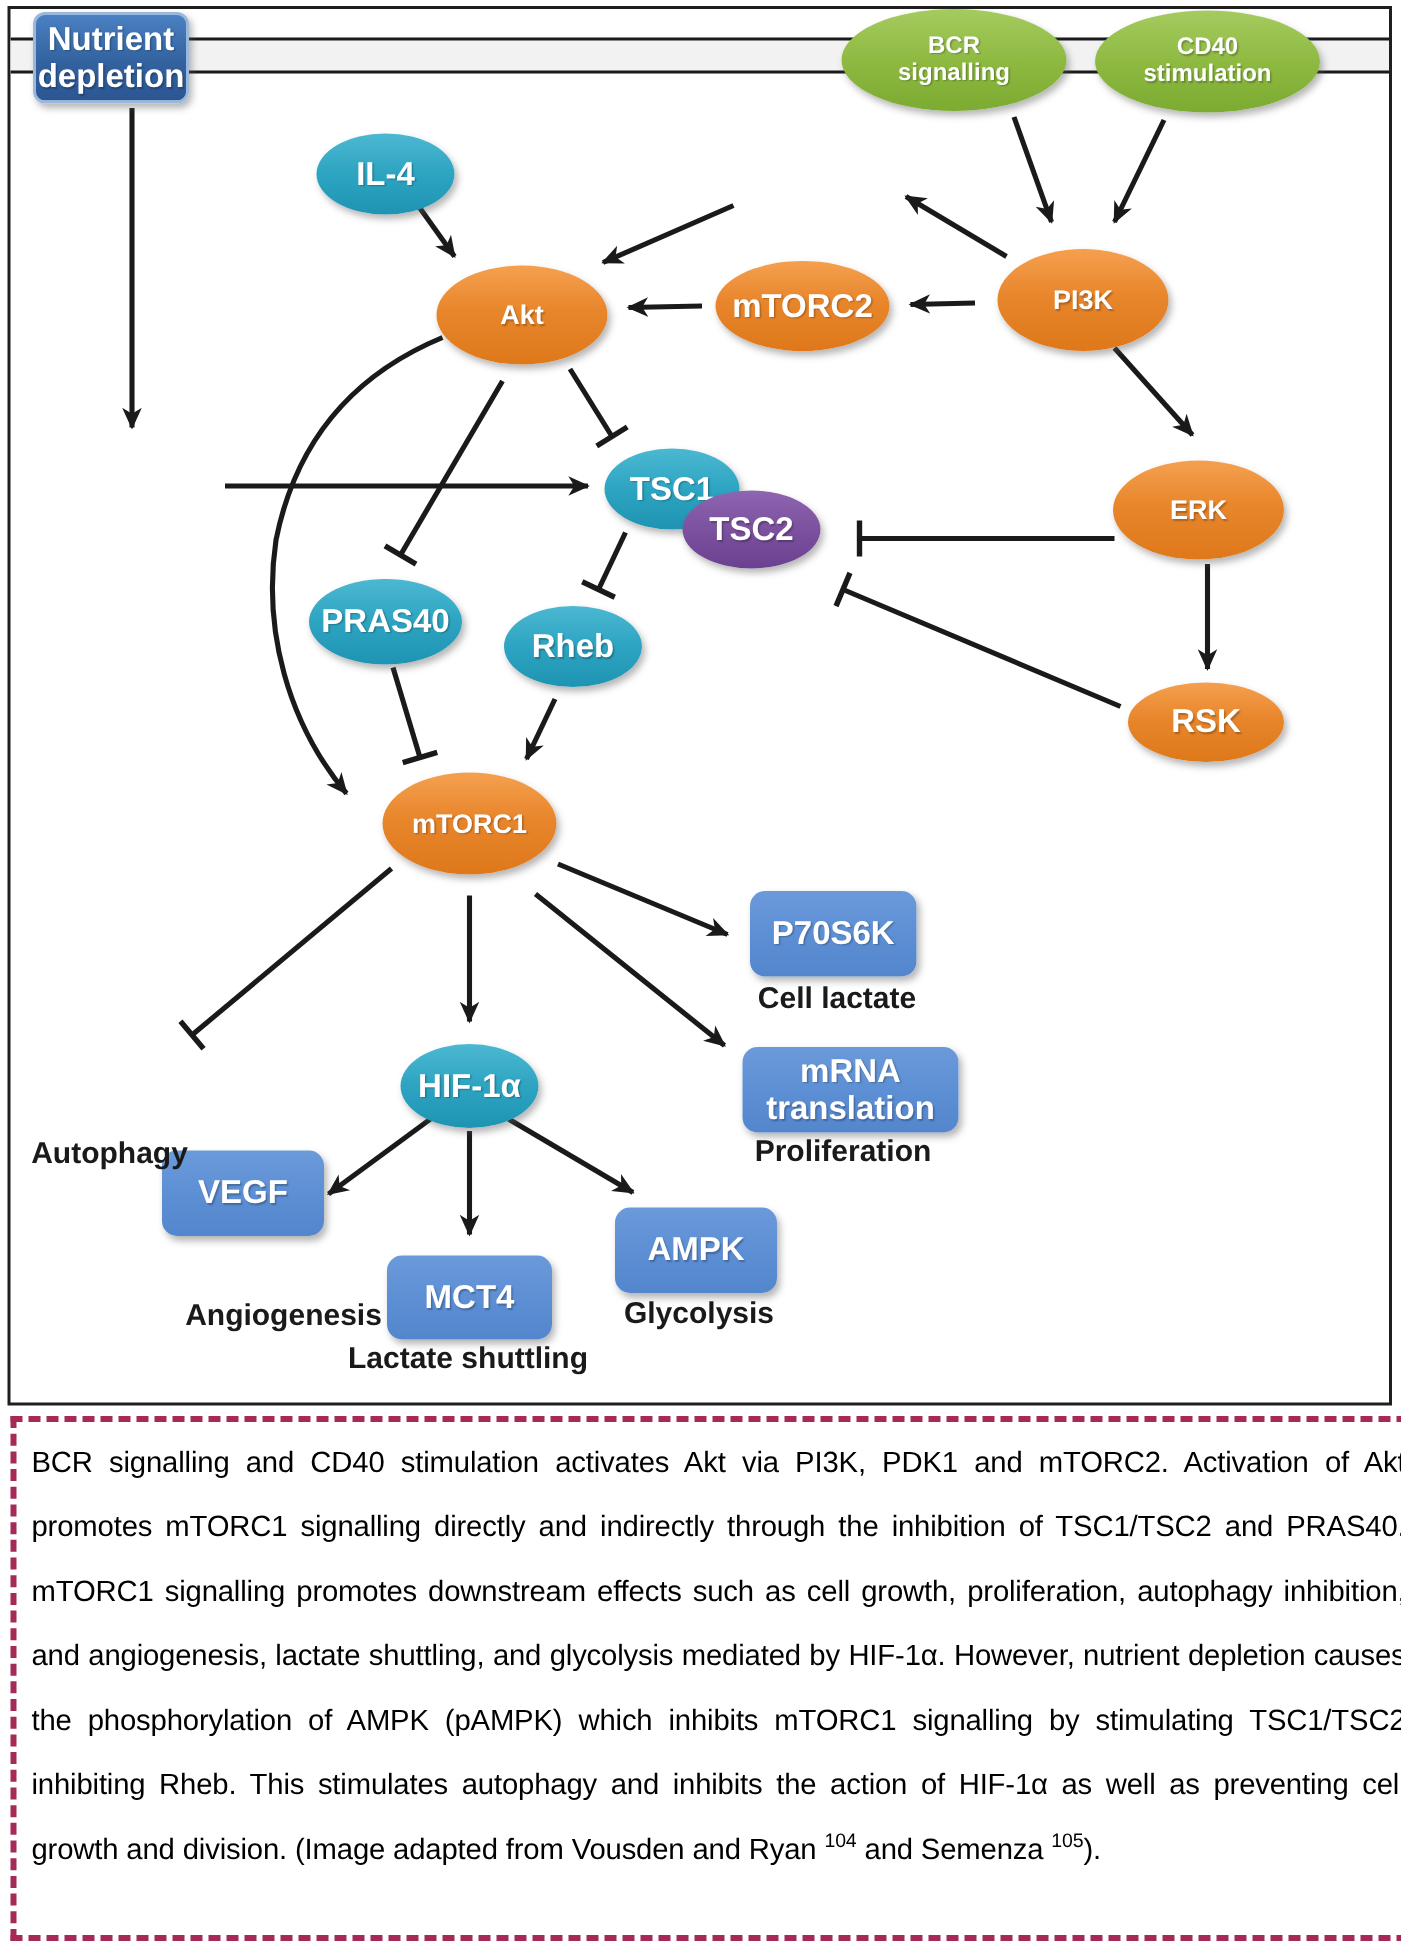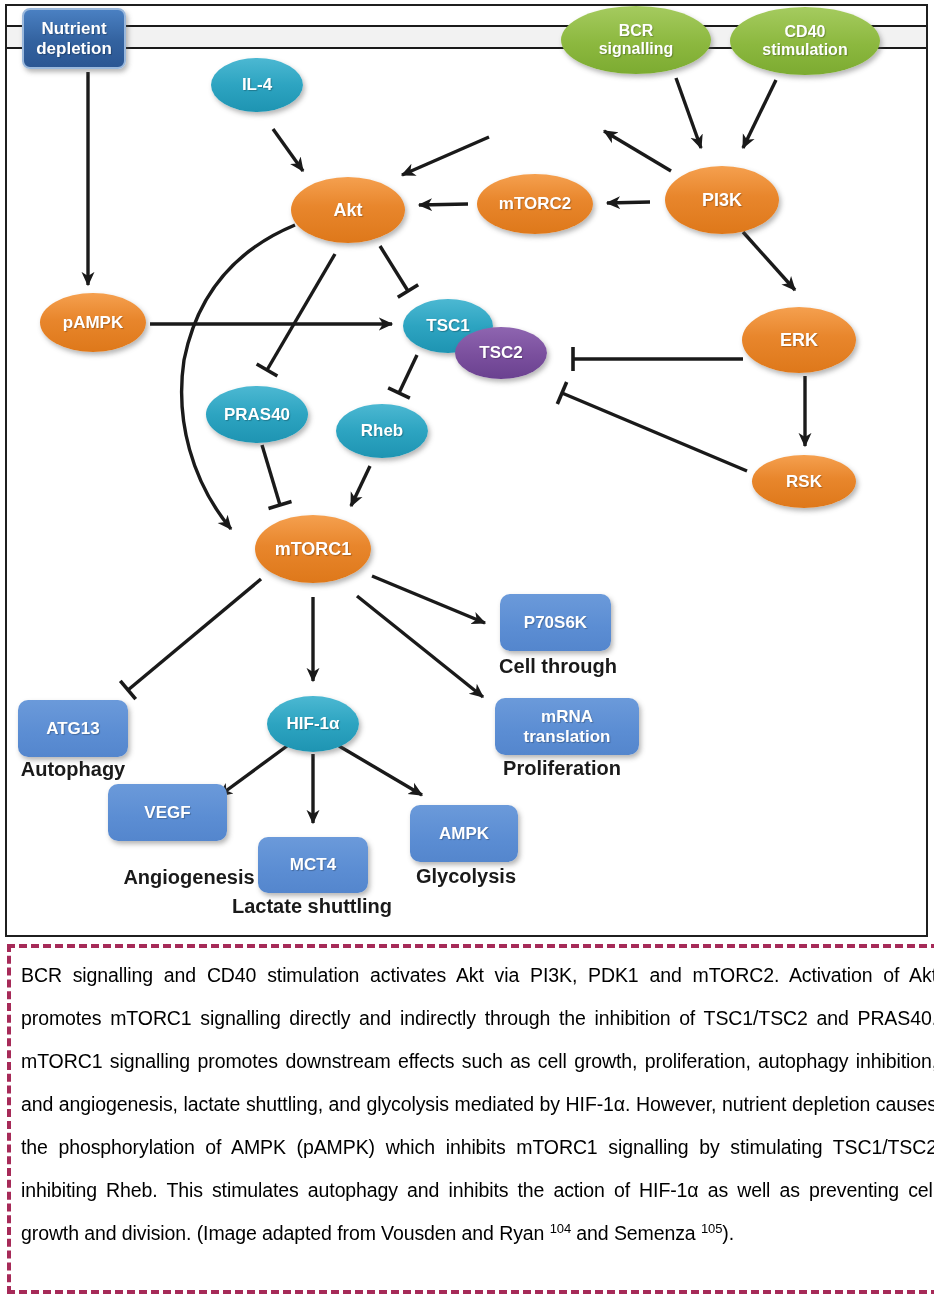--- a/index.html
+++ b/index.html
@@ -14,21 +14,21 @@
   .node{position:absolute;z-index:3;display:flex;align-items:center;justify-content:center;text-align:center;color:#fff;font-weight:700;box-shadow:2px 3px 5px rgba(90,90,90,0.45);}
   .node .lbl{white-space:pre-line;line-height:1.12;text-shadow:1px 1px 1px rgba(0,0,0,0.25);}
   .ellipse{border-radius:50%;}
   .orange{background:linear-gradient(180deg,#f5a04f 0%,#e8862c 45%,#de781a 100%);}
   .teal{background:linear-gradient(180deg,#4cb8d2 0%,#2da4c1 50%,#1e94b2 100%);}
   .green{background:linear-gradient(180deg,#a5cb5f 0%,#8cb83f 55%,#7cab31 100%);}
   .purple{background:linear-gradient(180deg,#8e65b0 0%,#7a4f9d 55%,#6a4190 100%);}
   .bluebox{background:linear-gradient(180deg,#6b9ada 0%,#5b8dd3 60%,#5486cd 100%);border-radius:10px;}
   .darkblue{background:linear-gradient(180deg,#4a80c2 0%,#33629f 55%,#2b5693 100%);border:2px solid #9ab8dc;border-radius:8px;}
 
-  .f17{font-size:17px;} .f16{font-size:16px;} .f18{font-size:18px;}
+  .f17{font-size:22px;} .f16{font-size:16px;} .f18{font-size:18px;}
   .sublabel{position:absolute;z-index:3;transform:translateX(-50%);color:#1a1a1a;font-weight:700;font-size:20px;white-space:nowrap;}
 
   .caption-box{position:absolute;left:7px;top:944px;width:916px;height:336px;border:4px dashed #a62a58;background:#ffffff;z-index:4;padding:6px 10px 0 10px;box-sizing:content-box;}
   .caption-box p{margin:0;font-size:19.5px;line-height:43px;text-align:justify;color:#000;letter-spacing:-0.1px;}
   .caption-box sup{font-size:13px;line-height:0;}
 </style>
 </head>
 <body>
 
 <div class="canvas">
@@ -82,34 +82,31 @@
 
   <div class="node ellipse green f16" style="left:561px;top:6px;width:150px;height:68px;">
       <span class="lbl">BCR
 signalling</span>
     </div>
   <div class="node ellipse green f16" style="left:730px;top:7px;width:150px;height:68px;">
       <span class="lbl">CD40
 stimulation</span>
     </div>
 
-  <div class="node ellipse teal f17" style="left:211px;top:58px;width:92px;height:54px;">
+  <div class="node ellipse teal f17" style="left:211px;top:89px;width:92px;height:54px;">
       <span class="lbl">IL-4</span>
     </div>
   <div class="node ellipse orange f18" style="left:291px;top:177px;width:114px;height:66px;text-align:center;">
       <span class="lbl">Akt</span>
     </div>
   <div class="node ellipse orange f17" style="left:477px;top:174px;width:116px;height:60px;">
       <span class="lbl">mTORC2</span>
     </div>
   <div class="node ellipse orange f18" style="left:665px;top:166px;width:114px;height:68px;">
       <span class="lbl">PI3K</span>
-    </div>
-  <div class="node ellipse orange f17" style="left:40px;top:293px;width:106px;height:59px;">
-      <span class="lbl">pAMPK</span>
     </div>
   <div class="node ellipse teal f17" style="left:403px;top:299px;width:90px;height:54px;">
       <span class="lbl">TSC1</span>
     </div>
   <div class="node ellipse purple f17" style="left:455px;top:327px;width:92px;height:52px;">
       <span class="lbl">TSC2</span>
     </div>
   <div class="node ellipse orange f18" style="left:742px;top:307px;width:114px;height:66px;">
       <span class="lbl">ERK</span>
     </div>
@@ -125,38 +122,35 @@
   <div class="node ellipse orange f18" style="left:255px;top:515px;width:116px;height:68px;">
       <span class="lbl">mTORC1</span>
     </div>
   <div class="node ellipse teal f17" style="left:267px;top:696px;width:92px;height:56px;">
       <span class="lbl">HIF-1α</span>
     </div>
 
   <div class="node bluebox f17" style="left:500px;top:594px;width:111px;height:57px;">
       <span class="lbl">P70S6K</span>
     </div>
-  <div class="node bluebox f17" style="left:18px;top:700px;width:110px;height:57px;">
-      <span class="lbl">ATG13</span>
-    </div>
   <div class="node bluebox f17" style="left:495px;top:698px;width:144px;height:57px;">
       <span class="lbl">mRNA
 translation</span>
     </div>
-  <div class="node bluebox f17" style="left:108px;top:784px;width:119px;height:57px;text-align:center;">
+  <div class="node bluebox f17" style="left:108px;top:767px;width:108px;height:57px;text-align:center;">
       <span class="lbl">VEGF</span>
     </div>
   <div class="node bluebox f17" style="left:258px;top:837px;width:110px;height:56px;">
       <span class="lbl">MCT4</span>
     </div>
   <div class="node bluebox f17" style="left:410px;top:805px;width:108px;height:57px;">
       <span class="lbl">AMPK</span>
     </div>
 
-  <div class="sublabel" style="left:558px;top:655px;">Cell through</div>
+  <div class="sublabel" style="left:558px;top:655px;">Cell lactate</div>
   <div class="sublabel" style="left:73px;top:758px;">Autophagy</div>
   <div class="sublabel" style="left:562px;top:757px;">Proliferation</div>
   <div class="sublabel" style="left:162px;top:866px;margin-left:27px;">Angiogenesis</div>
   <div class="sublabel" style="left:312px;top:895px;">Lactate shuttling</div>
   <div class="sublabel" style="left:466px;top:865px;">Glycolysis</div>
 
   <div class="caption-box">
     <p><span>BCR signalling and CD40 stimulation activates Akt via PI3K, PDK1 and mTORC2.  Activation of Akt promotes mTORC1 signalling directly and indirectly through the inhibition of TSC1/TSC2 and PRAS40.  mTORC1 signalling promotes downstream effects such as cell growth, proliferation, autophagy inhibition, and angiogenesis, lactate shuttling, and glycolysis mediated by HIF-1α.  However, nutrient depletion causes the phosphorylation of AMPK (pAMPK) which inhibits mTORC1 signalling by stimulating TSC1/TSC2 inhibiting Rheb.  This stimulates autophagy and inhibits the action of HIF-1α as well as preventing cell growth and division.  (Image adapted from Vousden and Ryan</span> <sup>104</sup> <span>and Semenza</span> <sup>105</sup><span>).</span></p>
   </div>
 

